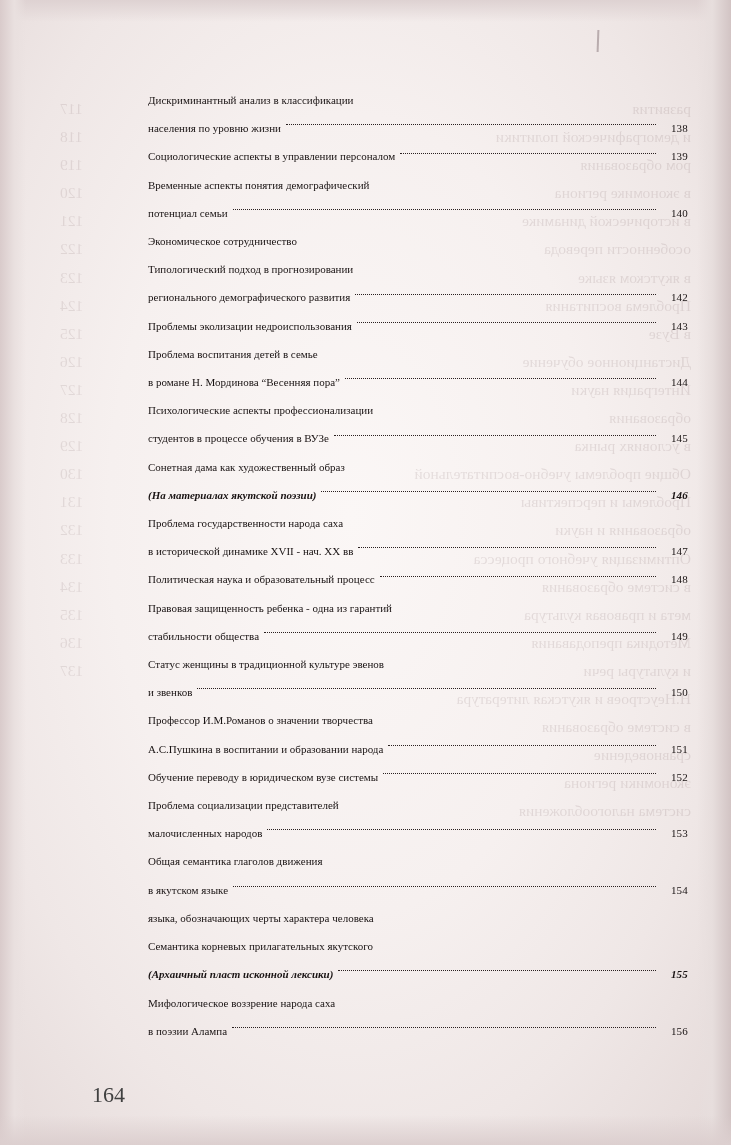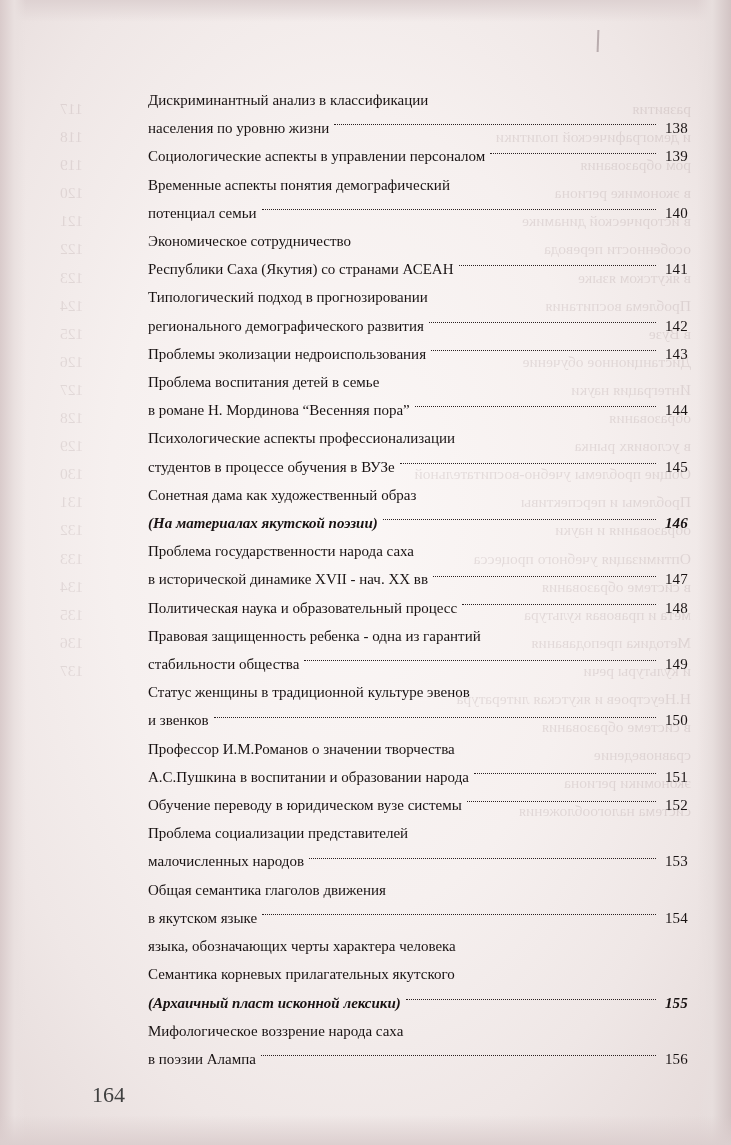--- a/index.html
+++ b/index.html
@@ -92,21 +92,21 @@
   }
 
   .toc {
     position: absolute;
     left: 148px;
     top: 86px;
     width: 540px;
   }
   .toc-entry {
     position: relative;
-    font-size: 15px;
+    font-size: 11px;
     line-height: 28.2px;
     color: #191313;
   }
   .entry-lines {
     display: block;
   }
   .ln {
     display: block;
     position: relative;
     white-space: nowrap;
@@ -229,25 +229,20 @@
         <span class="ln last">
           <span class="txt">потенциал семьи</span>
           <span class="leader"></span>
           <span class="pg">140</span>
         </span>
       </span>
     </div>
     <div class="toc-entry">
       <span class="entry-lines">
         <span class="ln">Экономическое сотрудничество</span>
-        <span class="ln last">
-          <span class="txt">Республики Саха (Якутия) со странами  АСЕАН</span>
-          <span class="leader"></span>
-          <span class="pg">141</span>
-        </span>
       </span>
     </div>
     <div class="toc-entry">
       <span class="entry-lines">
         <span class="ln">Типологический подход в прогнозировании</span>
         <span class="ln last">
           <span class="txt">регионального демографического развития</span>
           <span class="leader"></span>
           <span class="pg">142</span>
         </span>

